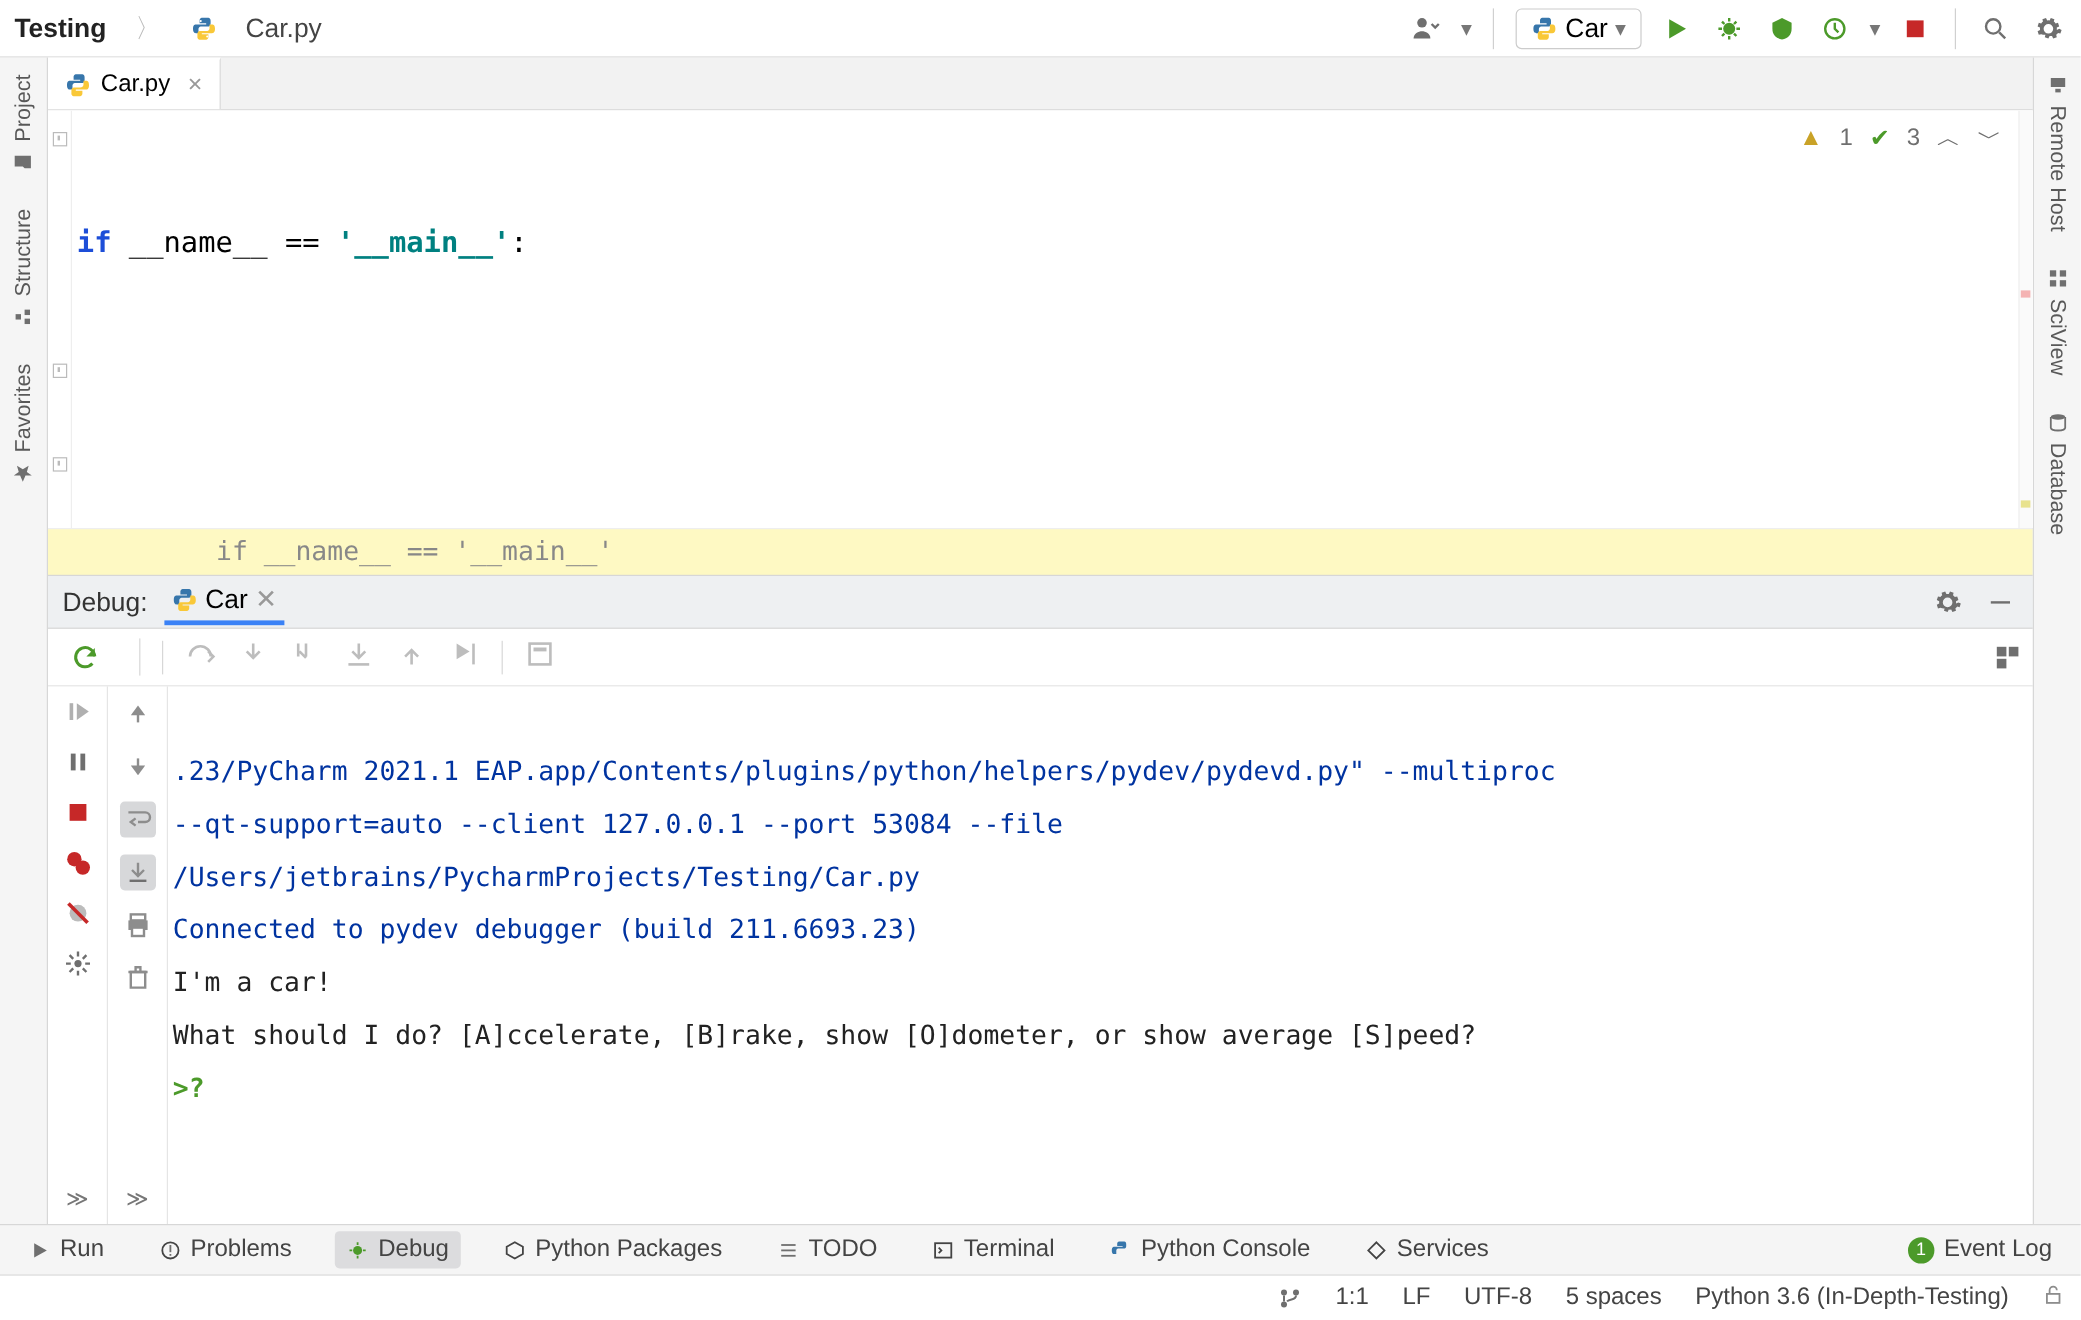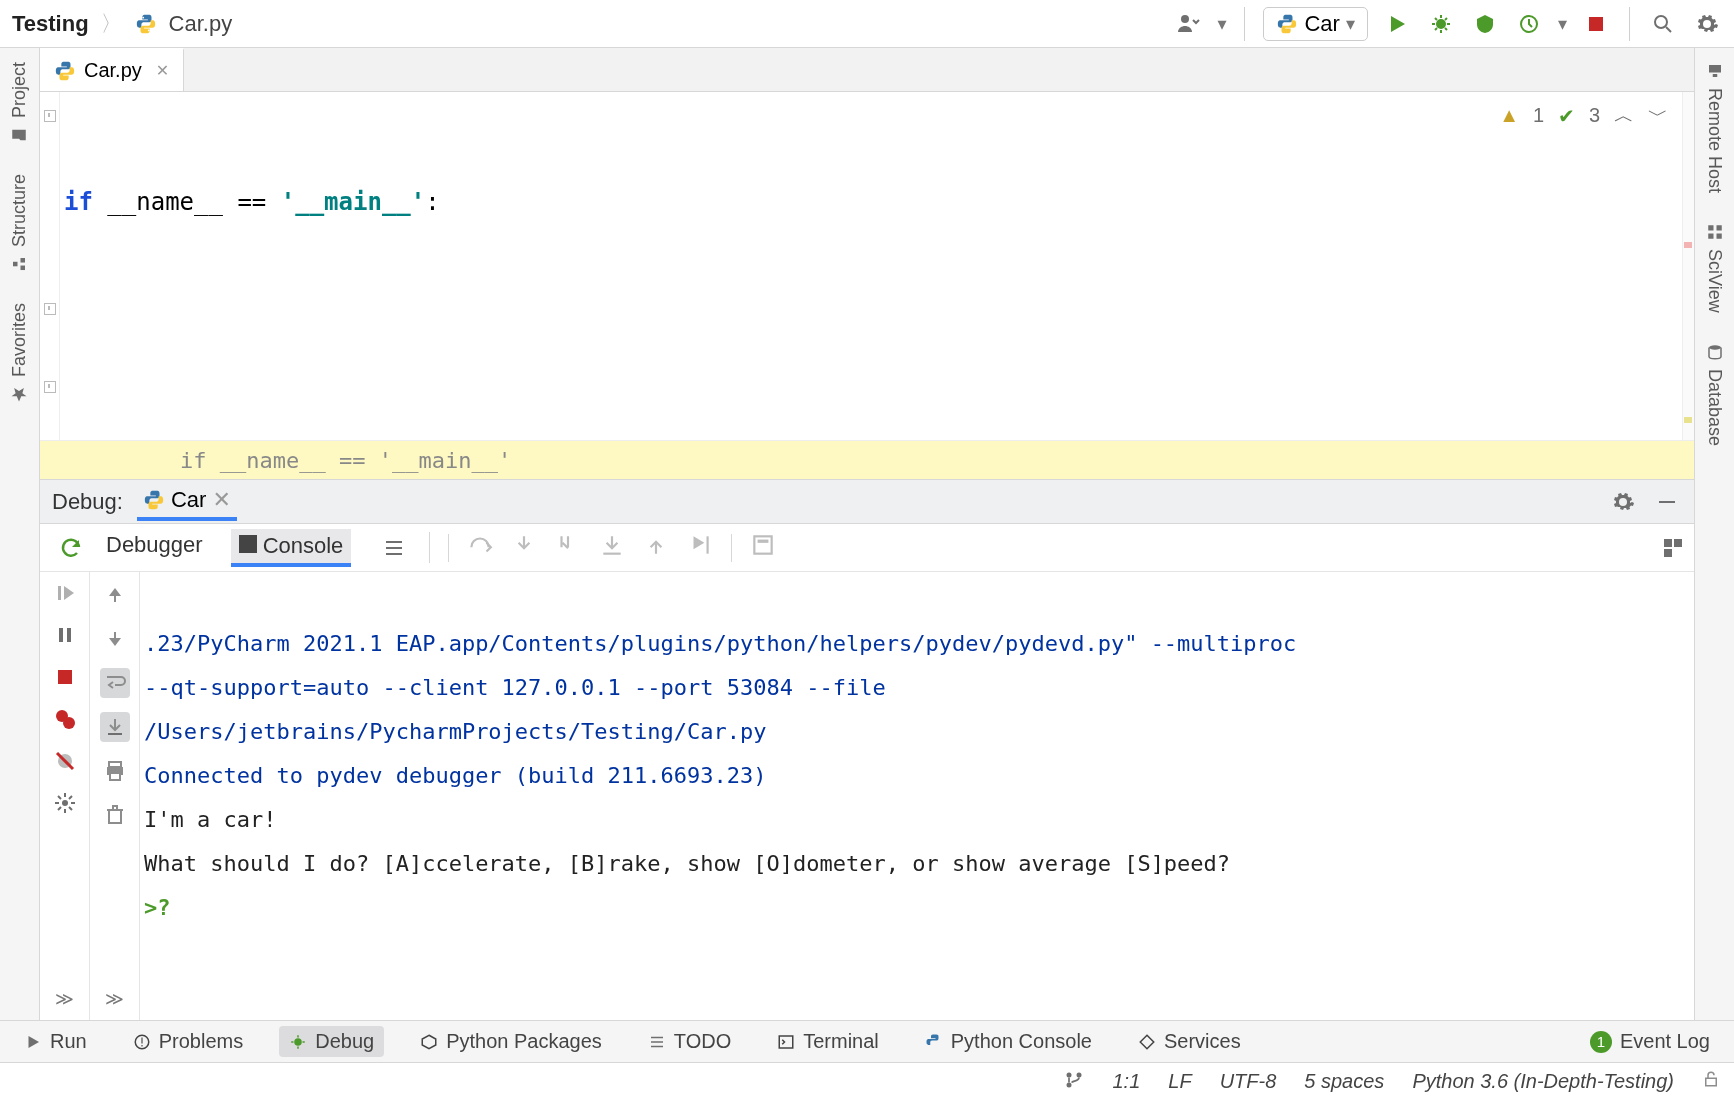--- a/index.html
+++ b/index.html
@@ -1,21 +1,21 @@
 <!DOCTYPE html>
 <html><head>
 <meta charset="utf-8">
 <style>
 * { box-sizing: border-box; margin: 0; padding: 0; }
 html, body { width: 1734px; height: 1100px; font-family: "Segoe UI", Arial, sans-serif; font-size: 18px; background: #fff; overflow: hidden; }
 .root { display: flex; flex-direction: column; width: 100%; height: 100%; }
 
 
 .topbar { height: 48px; display: flex; align-items: center; padding: 0 12px; border-bottom: 1px solid #d7d7d7; gap: 6px; }
-.breadcrumb { display: flex; align-items: center; gap: 12px; font-size: 22px; color: #444; }
+.breadcrumb { display: flex; align-items: center; gap: 24px; font-size: 22px; color: #444; }
 .breadcrumb .bc-root { font-weight: 700; color: #222; }
 .breadcrumb .chev { color: #bbb; }
 .py-icon { width: 22px; height: 22px; display: inline-flex; align-items: center; justify-content: center; }
 .py-icon svg { width: 22px; height: 22px; }
 .flex-spacer { flex: 1; }
 .topbar-right { display: flex; align-items: center; gap: 14px; }
 .tb-divider { width: 1px; height: 34px; background: #d0d0d0; margin: 0 4px; }
 .run-config { display: flex; align-items: center; gap: 6px; border: 1px solid #ccc; border-radius: 5px; padding: 3px 12px; background: #fff; font-size: 22px; }
 .icon-btn { display: inline-flex; align-items: center; justify-content: center; width: 30px; height: 30px; color: #6f6f6f; }
 .icon-btn svg { width: 24px; height: 24px; }
@@ -91,21 +91,21 @@
 .layout-btn { margin-left: auto; color: #6f6f6f; }
 
 
 .bottom-tools { height: 42px; background: #f5f5f5; border-top: 1px solid #d7d7d7; display: flex; align-items: center; gap: 26px; padding: 0 14px; font-size: 20px; color: #444; }
 .bottom-tools .tool { display: flex; align-items: center; gap: 8px; padding: 4px 10px; border-radius: 4px; }
 .bottom-tools .tool.active { background: #dcdcde; }
 .bottom-tools .spacer { flex: 1; }
 .green-badge { width: 22px; height: 22px; border-radius: 50%; background: #4c9a2a; color: #fff; font-size: 15px; display:inline-flex; align-items:center; justify-content:center; }
 .status-bar { height: 38px; border-top: 1px solid #d7d7d7; display: flex; align-items: center; padding: 0 14px; font-size: 20px; color: #444; gap: 24px; }
 .status-left { display: flex; align-items: center; gap: 10px; }
-.status-right { margin-left: auto; display: flex; align-items: flex-start; gap: 28px; font-style: italic; }
+.status-right { margin-left: auto; display: flex; align-items: center; gap: 28px; }
 .lock-ico { color: #8d8d8d; }
 
 .mono-chev { font-size: 18px; color: #777; }
 </style>
 </head>
 <body>
 
 <div class="root">
 
   <div class="topbar">
@@ -294,31 +294,20 @@
 
         <div class="debug-toolbar">
           <div class="debug-toolbar-left">
             <span class="icon-btn green">
               <svg viewBox="0 0 24 24" fill="none" stroke="currentColor" stroke-width="2.5">
                   <path d="M20 11a8 8 0 10-2 6"></path>
                   <path d="M20 4v7h-7" fill="currentColor" stroke="none"></path>
                 </svg>
             </span>
           </div>
-          <div class="debug-subtabs">
-            <span class="sub-tab">Debugger</span>
-            <span class="sub-tab active"><span class="csq"></span><span>Console</span></span>
-            <span class="icon-btn">
-                <svg viewBox="0 0 24 24" fill="currentColor">
-                  <rect x="4" y="5" width="16" height="2"></rect>
-                  <rect x="4" y="11" width="16" height="2"></rect>
-                  <rect x="4" y="17" width="16" height="2"></rect>
-                </svg>
-              </span>
-          </div>
           <div class="step-icons">
             <div class="sep"></div>
             <span><svg viewBox="0 0 24 24" fill="currentColor">
                   <path d="M4 14a8 8 0 0116 0" fill="none" stroke="currentColor" stroke-width="2"></path>
                   <path d="M18 10l4 4-4 4" fill="none" stroke="currentColor" stroke-width="2"></path>
                 </svg></span>
             <span><svg viewBox="0 0 24 24" fill="currentColor">
                   <path d="M12 4v10M7 10l5 5 5-5" fill="none" stroke="currentColor" stroke-width="2"></path>
                 </svg></span>
             <span><svg viewBox="0 0 24 24" fill="currentColor">

